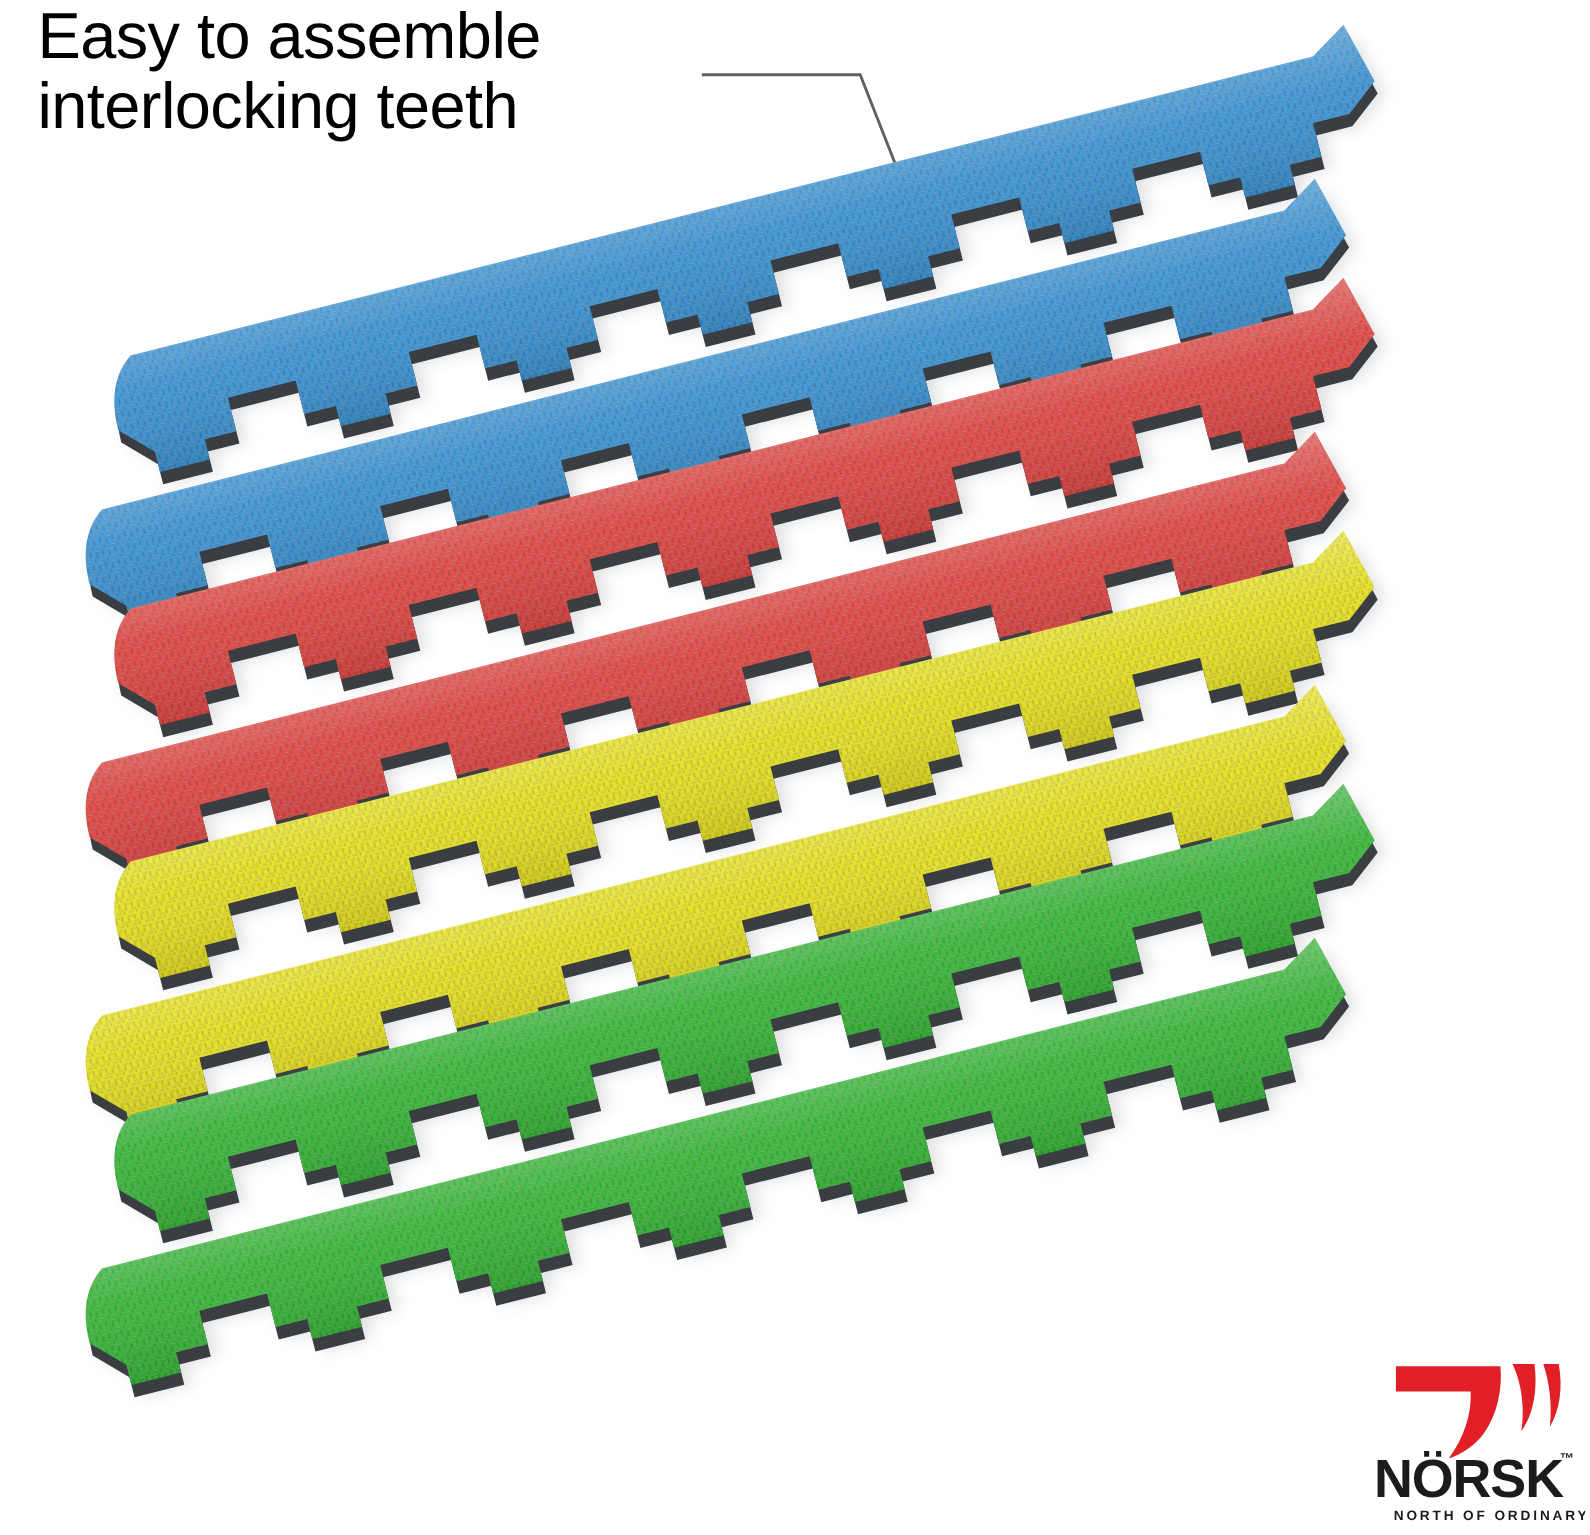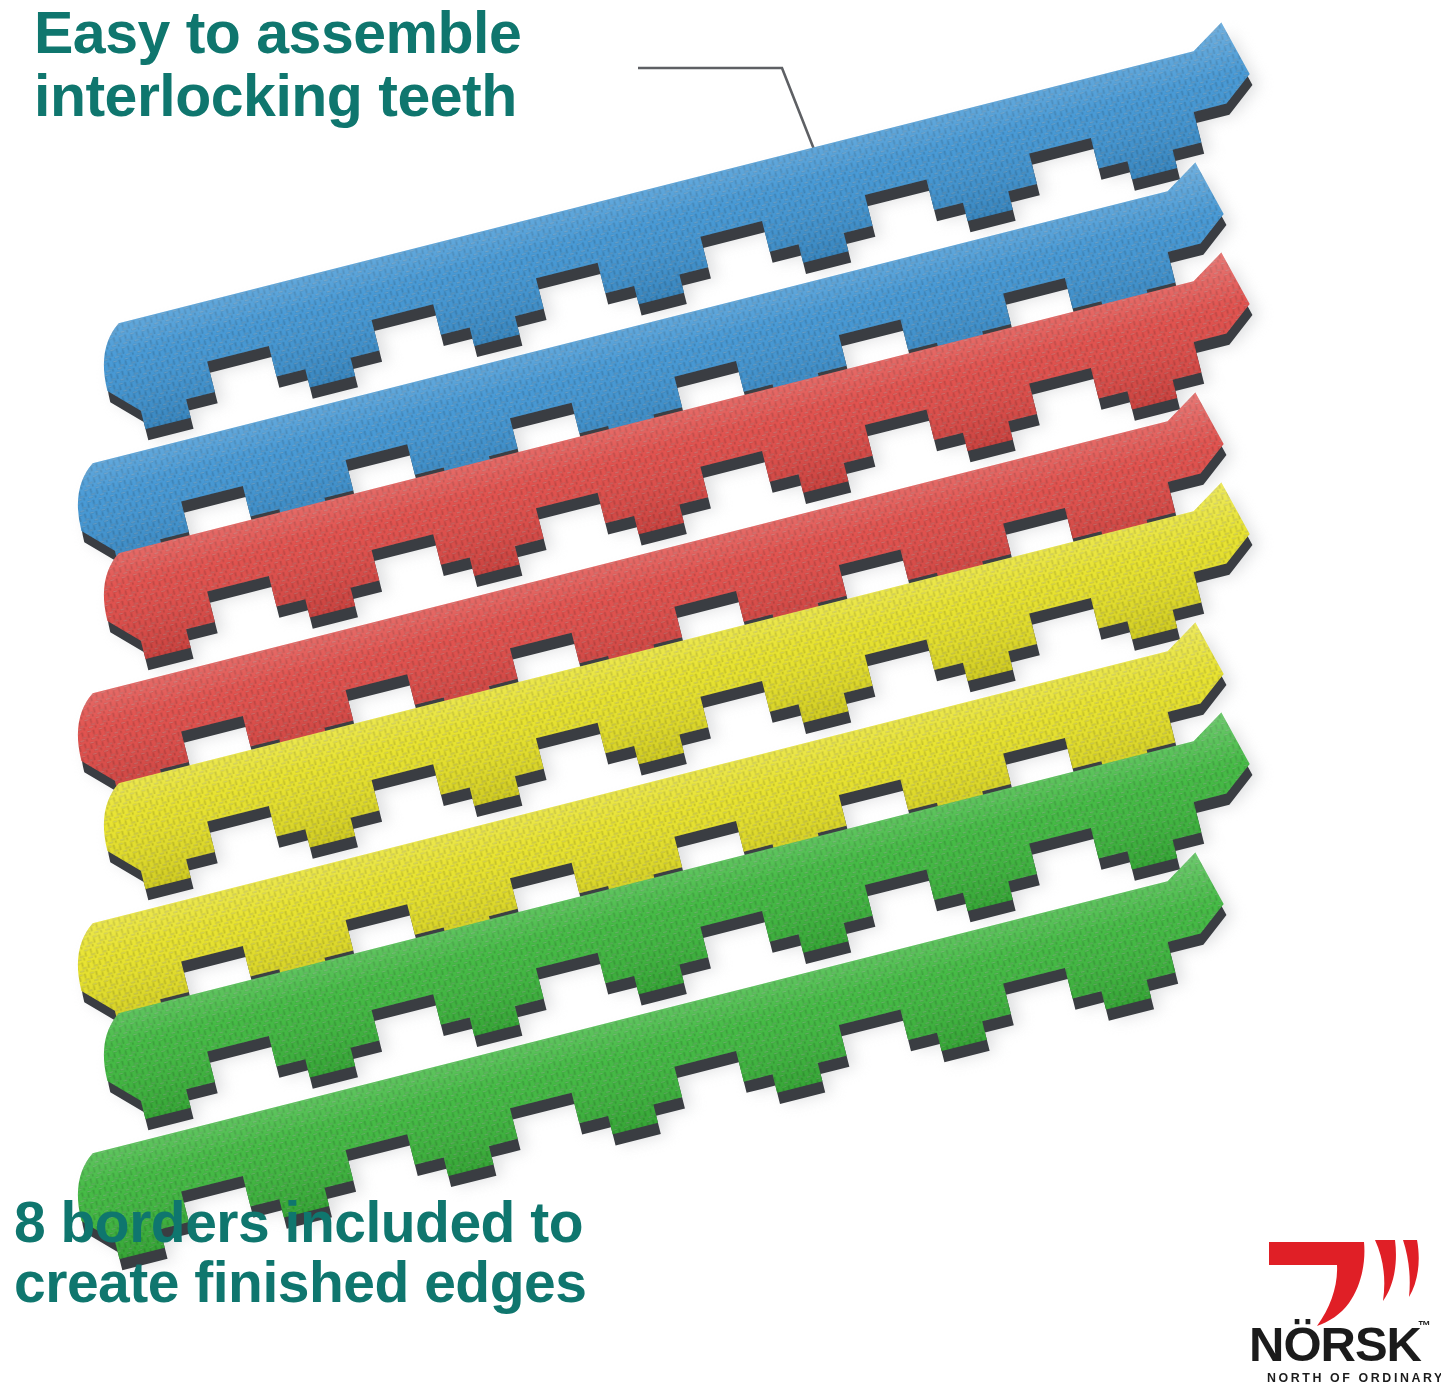--- a/index.html
+++ b/index.html
@@ -12,22 +12,22 @@
     width: 1445px;
     height: 1395px;
     background: #ffffff;
     overflow: hidden;
     font-family: "Liberation Sans", sans-serif;
   }
 
   
   .callout-text {
     position: absolute;
-    color: #0f766e;
-    font-weight: bold;
+    color: #000000;
+    font-weight: normal;
     letter-spacing: -0.5px;
     line-height: 1.06;
     white-space: pre-line;
     -webkit-font-smoothing: antialiased;
   }
   #headline {
     left: 34px;
     top: 2px;
     font-size: 59px;
   }
@@ -206,22 +206,20 @@
       <g transform="translate(66,1160) rotate(-14.2) scale(1.06,1.05)">
         <use href="#stripShape" transform="translate(6,12)" fill="#d9dadc" filter="url(#softShadow)" opacity="0.85"></use>
         <use href="#stripShape" transform="translate(0,11)" fill="#3a3d42"></use>
         <use href="#stripShape" fill="#3cb83c"></use>
         <use href="#stripShape" fill="url(#weave)"></use>
         <use href="#stripShape" fill="url(#faceLight)"></use>
       </g>
     </g>
   </svg>
 
-  <div class="callout-text" id="subline">8 borders included to
-create finished edges</div>
 
   <svg id="logo" viewBox="0 0 196 160">
 
     <g>
       <path d="M24,13 L119,13 C121,34 116,57 104,74 C96,85 84,93 72,97
                C86,78 93,56 92,36 L24,36 Z" fill="#e01f26"></path>
       <path d="M130,11 L150,11 C153,34 149,57 138,72
                C141,52 139,30 130,11 Z" fill="#e01f26"></path>
       <path d="M158,11 L172,11 C176,32 173,53 164,68
                C166,49 164,29 158,11 Z" fill="#e01f26"></path>

